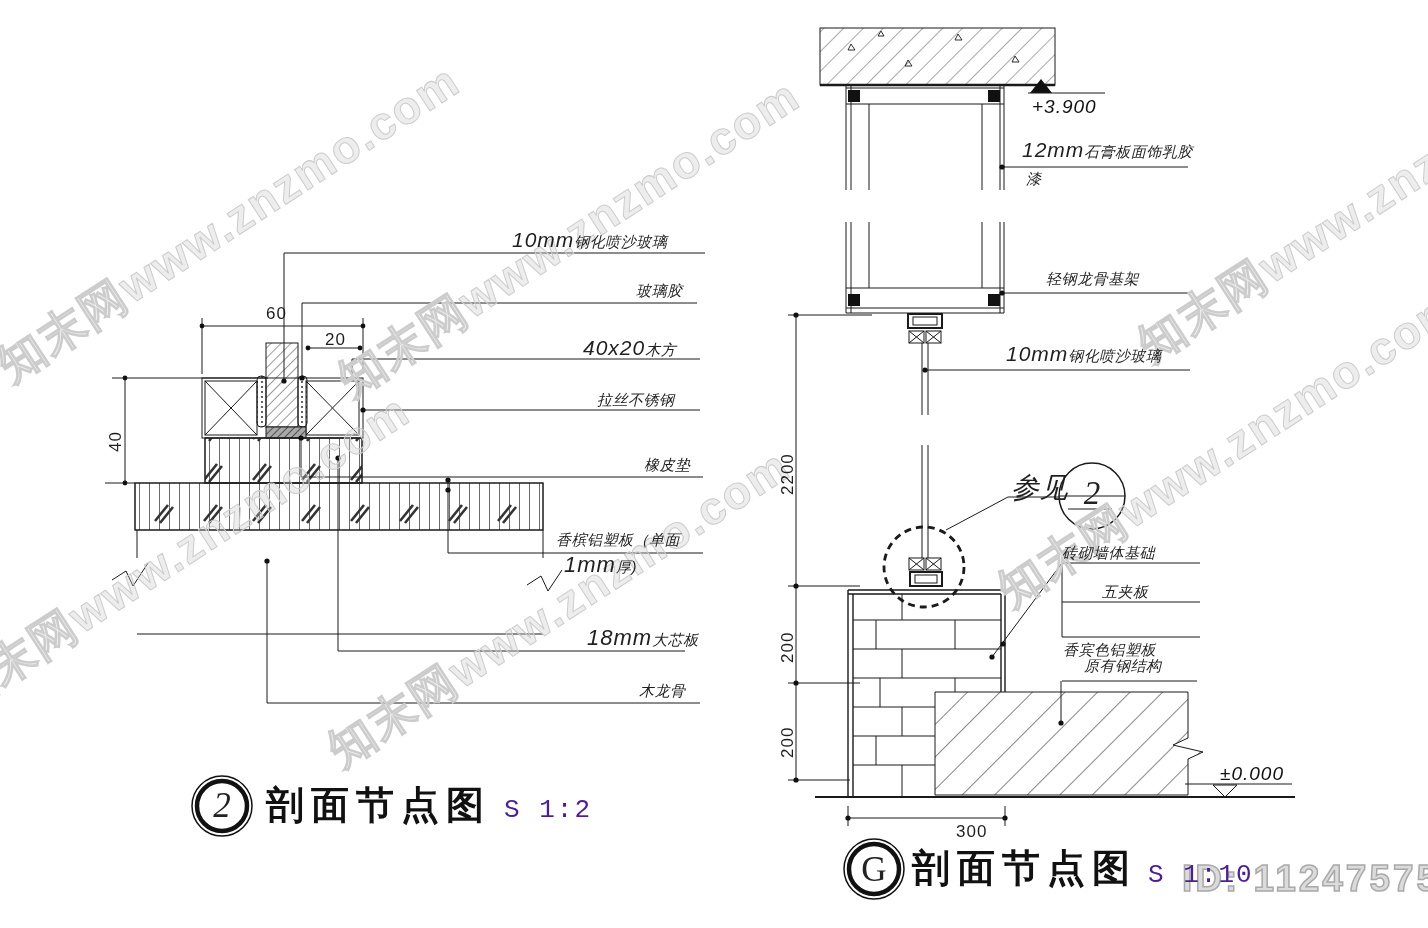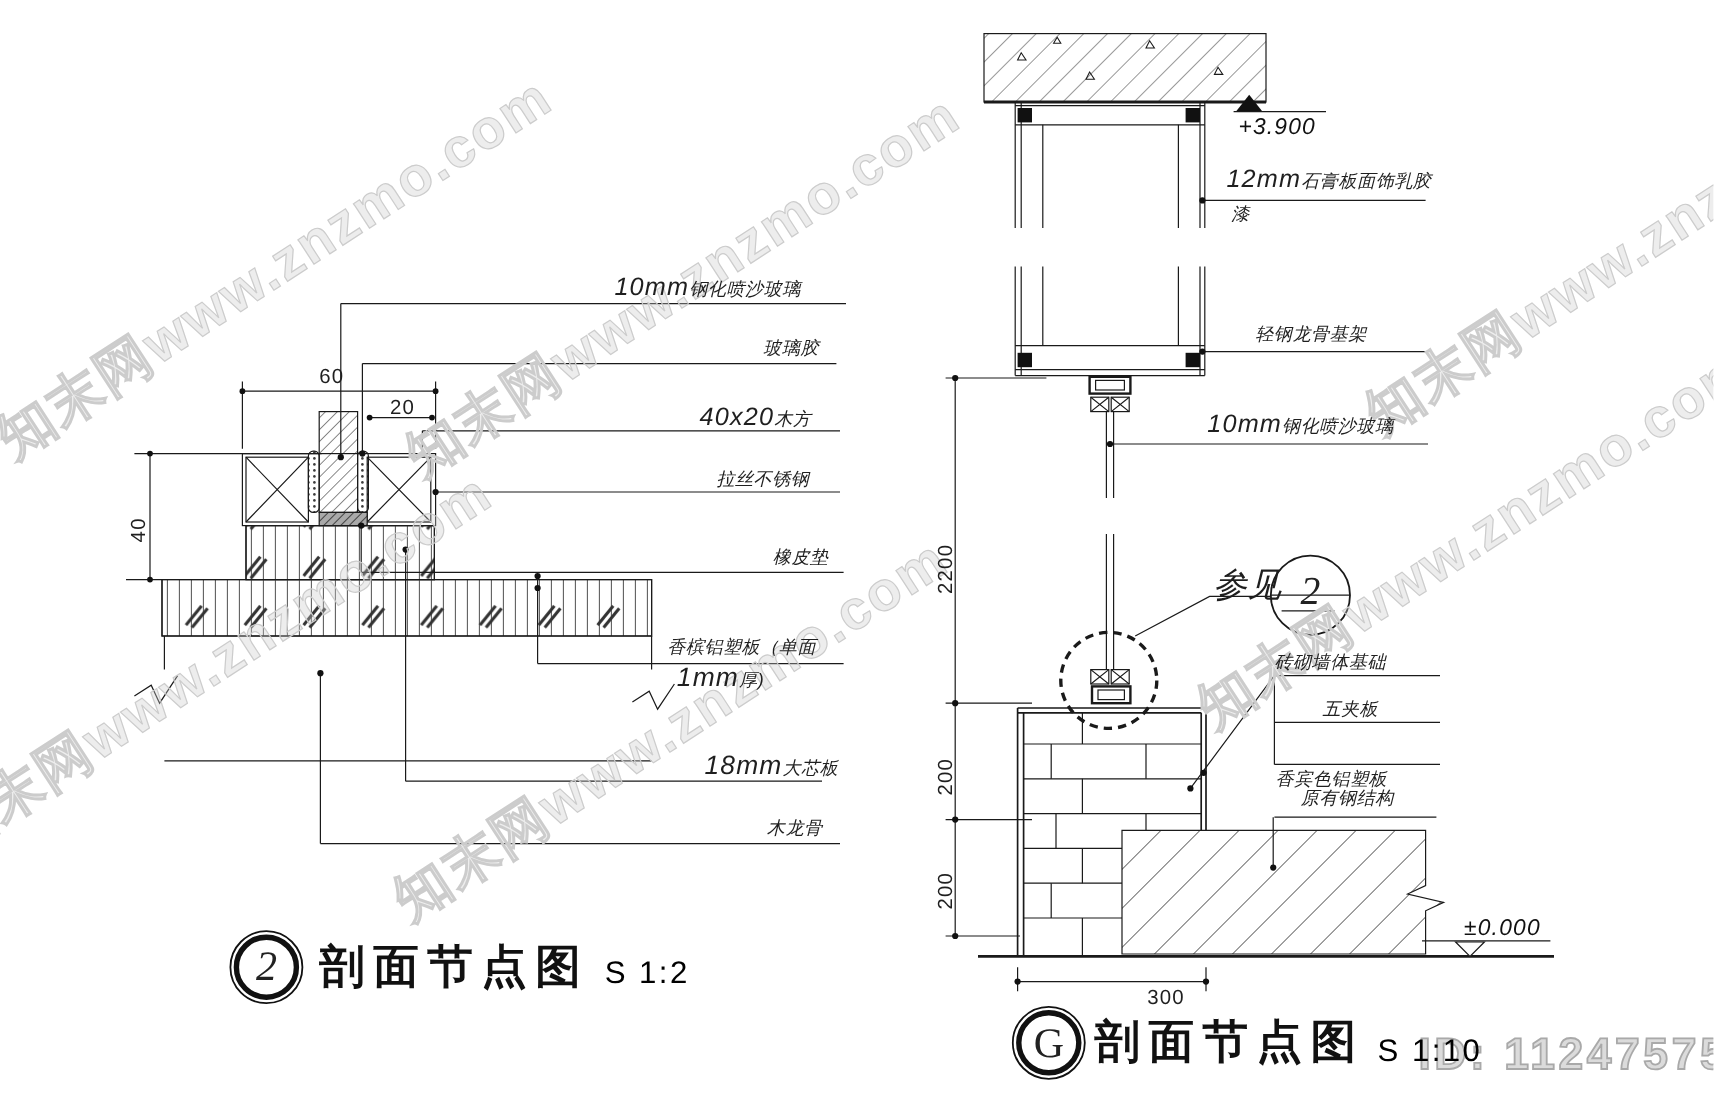--- a/index.html
+++ b/index.html
@@ -12,21 +12,21 @@
   .lbl .n{font-size:21px;letter-spacing:1px;}
   .lbl .n2{font-size:22px;letter-spacing:1px;}
   .dim{position:absolute;white-space:nowrap;line-height:1;font-size:17px;color:#1f1f1f;letter-spacing:1px;}
   .dimv{transform:rotate(-90deg);transform-origin:0 0;}
   .lvl{position:absolute;white-space:nowrap;line-height:1;font-size:19px;font-style:italic;letter-spacing:1px;color:#111;text-align:right;}
   .bubble-txt{position:absolute;text-align:center;line-height:1;
     font-family:"Liberation Serif","DejaVu Serif",serif;font-style:italic;font-size:35px;color:#222;}
   .title-txt{position:absolute;white-space:nowrap;line-height:1;font-size:38px;font-weight:700;
     font-family:"DejaVu Serif","Liberation Serif",serif;letter-spacing:7px;color:#111;}
   .scale-txt{position:absolute;white-space:nowrap;line-height:1;font-size:26px;
-    font-family:Liberation Sans, sans-serif;letter-spacing:2px;color:#000000;}
+    font-family:Liberation Mono, monospace;letter-spacing:2px;color:#4c1d95;}
   .wm{position:absolute;white-space:nowrap;line-height:1;font-weight:700;font-size:46px;letter-spacing:2px;
     color:rgba(203,203,203,0.35);-webkit-text-stroke:1px #cccccc;
     transform:rotate(-33deg);transform-origin:0 0;pointer-events:none;}
   .wm-brand{position:absolute;white-space:nowrap;line-height:1;font-weight:700;font-size:76px;letter-spacing:6px;
     color:rgba(197,197,197,0.30);-webkit-text-stroke:1.5px #bdbdbd;pointer-events:none;}
   .wm-id{position:absolute;white-space:nowrap;line-height:1;font-weight:700;font-size:37px;letter-spacing:3px;
     color:rgba(176,176,176,0.45);-webkit-text-stroke:1.5px #a9a9a9;pointer-events:none;}
 </style>
 </head>
 <body>

